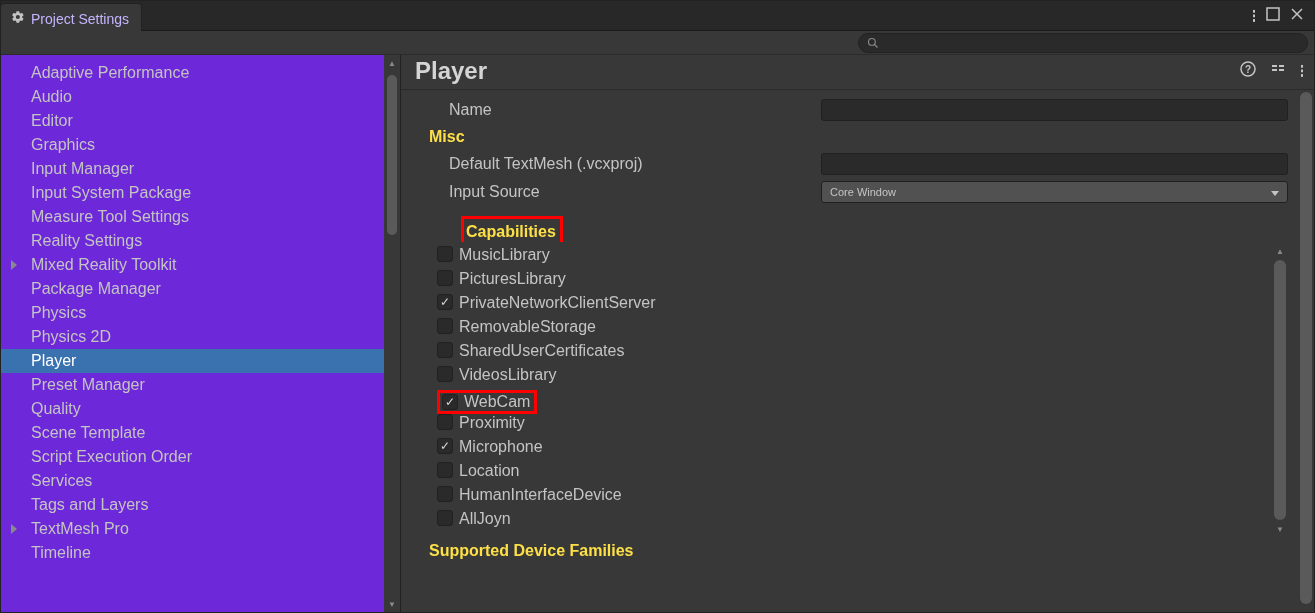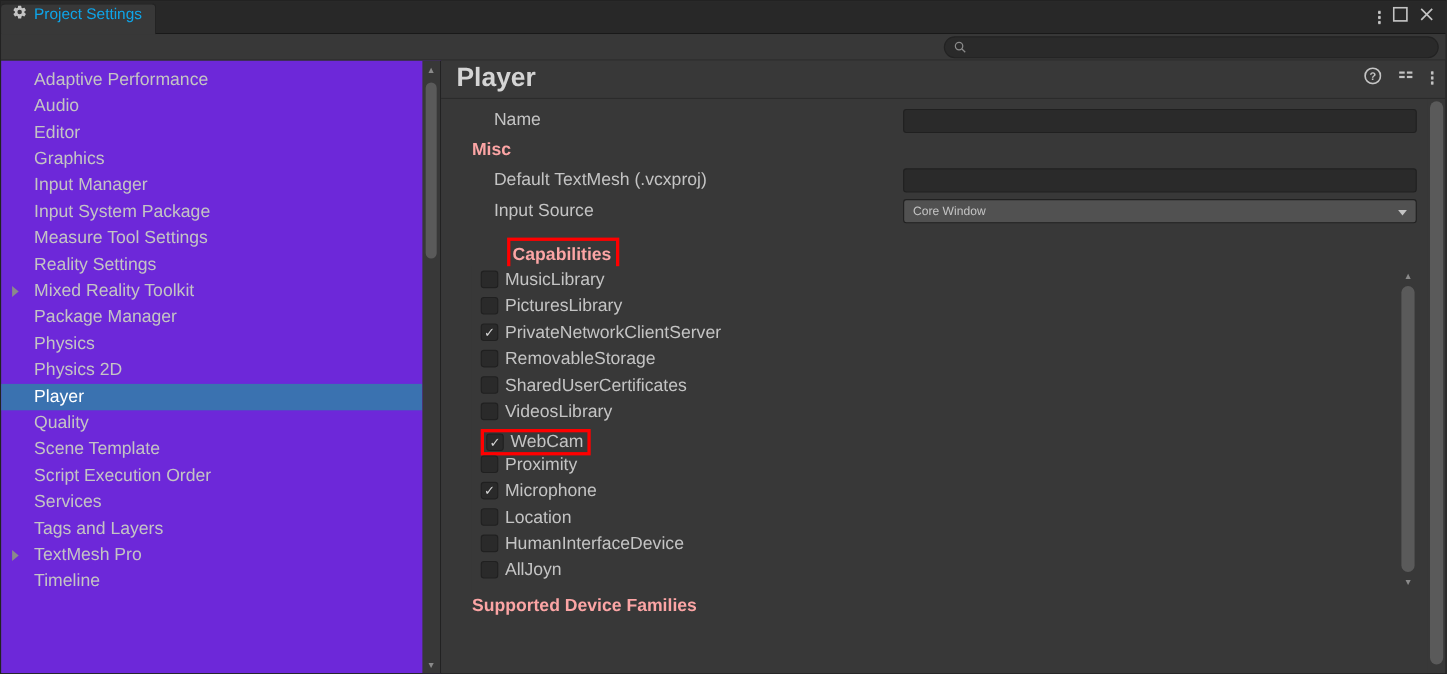--- a/index.html
+++ b/index.html
@@ -1,21 +1,21 @@
 <!DOCTYPE html>
 <html><head>
 <meta charset="utf-8">
 <style>
   * { box-sizing: border-box; margin: 0; padding: 0; font-family: "Segoe UI", Arial, sans-serif; }
   body { background: #1e1e1e; color: #c4c4c4; width: 1315px; height: 613px; overflow: hidden; user-select: none; }
   
   .window { width: 100%; height: 100%; background: #383838; display: flex; flex-direction: column; border: 1px solid #222; }
   
   .titlebar { height: 30px; background: #282828; display: flex; align-items: stretch; border-bottom: 1px solid #191919; }
-  .tab { display: inline-flex; gap: 6px; padding: 0 12px 0 10px; background: #383838; border-right: 1px solid #222; border-top: 1px solid #222; height: 30px; font-size: 14px; color: #0ea5e9; border-radius: 4px 4px 0 0; margin-top: 2px; }
+  .tab { display: inline-flex; align-items: center; gap: 6px; padding: 0 12px 0 10px; background: #383838; border-right: 1px solid #222; border-top: 1px solid #222; height: 30px; font-size: 14px; color: #c4b5fd; border-radius: 4px 4px 0 0; margin-top: 2px; }
   .tab svg { width: 14px; height: 14px; fill: #c4c4c4; }
   .titlebar-spacer { flex: 1; }
   .titlebar-controls { display: flex; align-items: center; gap: 10px; padding: 0 10px; }
   .titlebar-controls svg { width: 14px; height: 14px; fill: #c4c4c4; cursor: pointer; }
   .three-dots { display:inline-block; width:4px; height:14px; background-image: radial-gradient(#c4c4c4 1.2px, transparent 1.5px); background-size: 4px 4.6px; background-repeat: repeat-y; }
   
   .searchbar-row { height: 24px; background: #383838; display: flex; align-items: center; justify-content: flex-end; padding: 2px 6px; border-bottom: 1px solid #2b2b2b; }
   .searchbar { width: 450px; height: 20px; background: #2a2a2a; border: 1px solid #222; border-radius: 10px; display: flex; align-items: center; padding: 0 8px; gap: 6px; }
   .searchbar svg { width:12px; height:12px; fill:#8a8a8a; flex-shrink:0; }
   .searchbar input { flex:1; background:transparent; border:none; outline:none; color:#c4c4c4; font-size:12px; }
@@ -42,21 +42,21 @@
   .main-scroll { width:16px; background:#383838; position:relative; }
   .main-thumb { position:absolute; top:2px; right:2px; width:12px; height:98%; background:#5a5a5a; border-radius:6px; }
   
   .field-row { display:flex; align-items:center; height:28px; }
   .field-label { width: 400px; padding-left:28px; color:#c4c4c4; }
   .field-input-wrap { flex:1; padding-right:2px; }
   .text-input { width:100%; height:22px; background:#2a2a2a; border:1px solid #202020; border-radius:3px; }
   .dropdown { width:100%; height:22px; background:#515151; border:1px solid #202020; border-radius:3px; display:flex; align-items:center; padding:0 8px; color:#c4c4c4; position:relative; font-size:11px; }
   .dropdown::after { content:""; position:absolute; right:8px; top:9px; width:0; height:0; border-left:4px solid transparent; border-right:4px solid transparent; border-top:5px solid #c4c4c4; }
   
-  .section-title { font-weight:600; padding-left:8px; height:26px; line-height:26px; color:#fca5a5; }
+  .section-title { font-weight:600; padding-left:8px; height:26px; line-height:26px; color:#fde047; }
   
   .capabilities-box { margin-left:8px; margin-right:2px; background:#383838; padding:4px 2px; position:relative; }
   .cap-scroll { position:absolute; right:2px; top:4px; bottom:4px; width:12px; }
   .cap-thumb { position:absolute; top:14px; right:0; width:12px; height:260px; background:#5a5a5a; border-radius:6px; }
   .cap-arrow { position:absolute; width:12px; height:10px; font-size:8px; color:#8a8a8a; display:flex; align-items:center; justify-content:center; }
   .cap-row { display:flex; height:24px; padding-left:6px; gap:6px; color:#c4c4c4; }
   .checkbox { width:16px; height:16px; background:#2a2a2a; border:1px solid #202020; border-radius:3px; display:flex; align-items:center; justify-content:center; flex-shrink:0; font-size:12px; color:#d4d4d4; }
   
   .red-box { border:3px solid #ff0000; display:inline-block; padding:0 4px 0 2px;margin-left:32px; }
   .red-inline { border:3px solid #ff0000; display:inline-flex; align-items:center; padding:1px 4px 1px 2px; gap:6px; }
@@ -107,20 +107,21 @@
           <div class="sidebar-item"><span>Graphics</span></div>
           <div class="sidebar-item"><span>Input Manager</span></div>
           <div class="sidebar-item"><span>Input System Package</span></div>
           <div class="sidebar-item"><span>Measure Tool Settings</span></div>
           <div class="sidebar-item"><span>Reality Settings</span></div>
           <div class="sidebar-item"><span class="arrow"></span><span>Mixed Reality Toolkit</span></div>
           <div class="sidebar-item"><span>Package Manager</span></div>
           <div class="sidebar-item"><span>Physics</span></div>
           <div class="sidebar-item"><span>Physics 2D</span></div>
           <div class="sidebar-item selected"><span>Player</span></div>
+          <div class="sidebar-item"><span>Preset Manager</span></div>
           <div class="sidebar-item"><span>Quality</span></div>
           <div class="sidebar-item"><span>Scene Template</span></div>
           <div class="sidebar-item"><span>Script Execution Order</span></div>
           <div class="sidebar-item"><span>Services</span></div>
           <div class="sidebar-item"><span>Tags and Layers</span></div>
           <div class="sidebar-item"><span class="arrow"></span><span>TextMesh Pro</span></div>
           <div class="sidebar-item"><span>Timeline</span></div>
         </div>
       <div class="sidebar-scroll">
         <div class="sb-arrow" style="top:0">▲</div>

